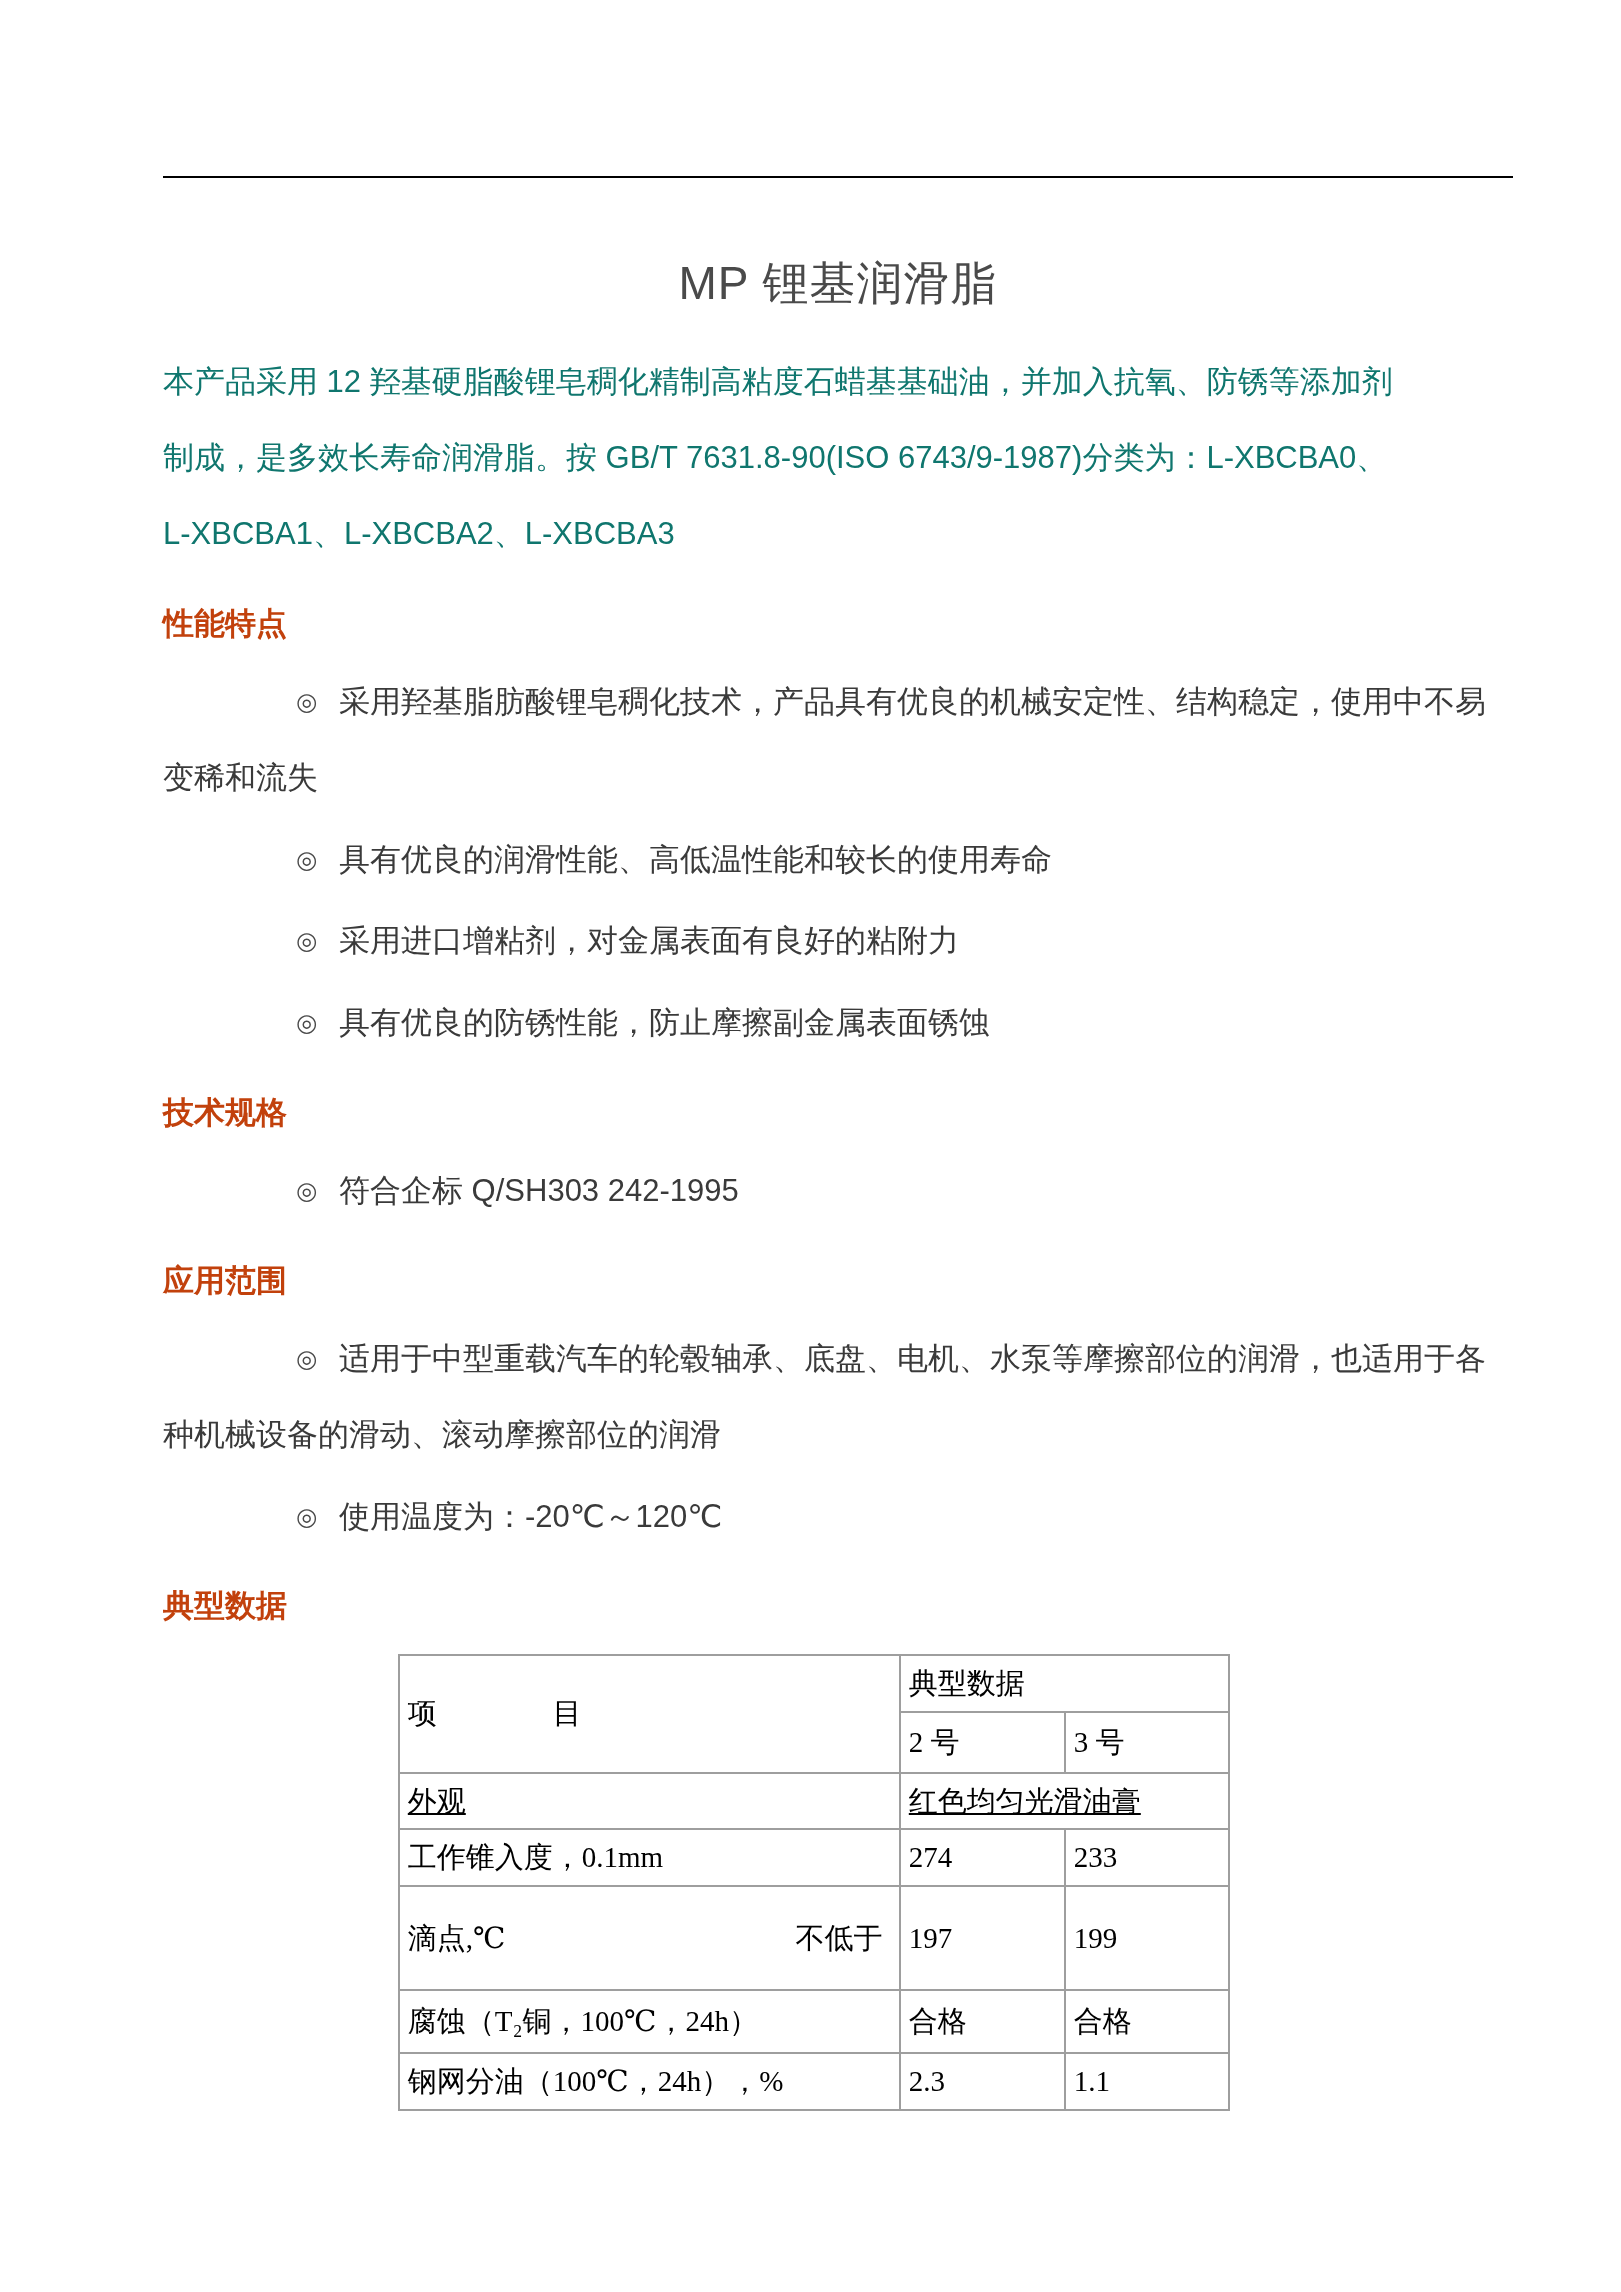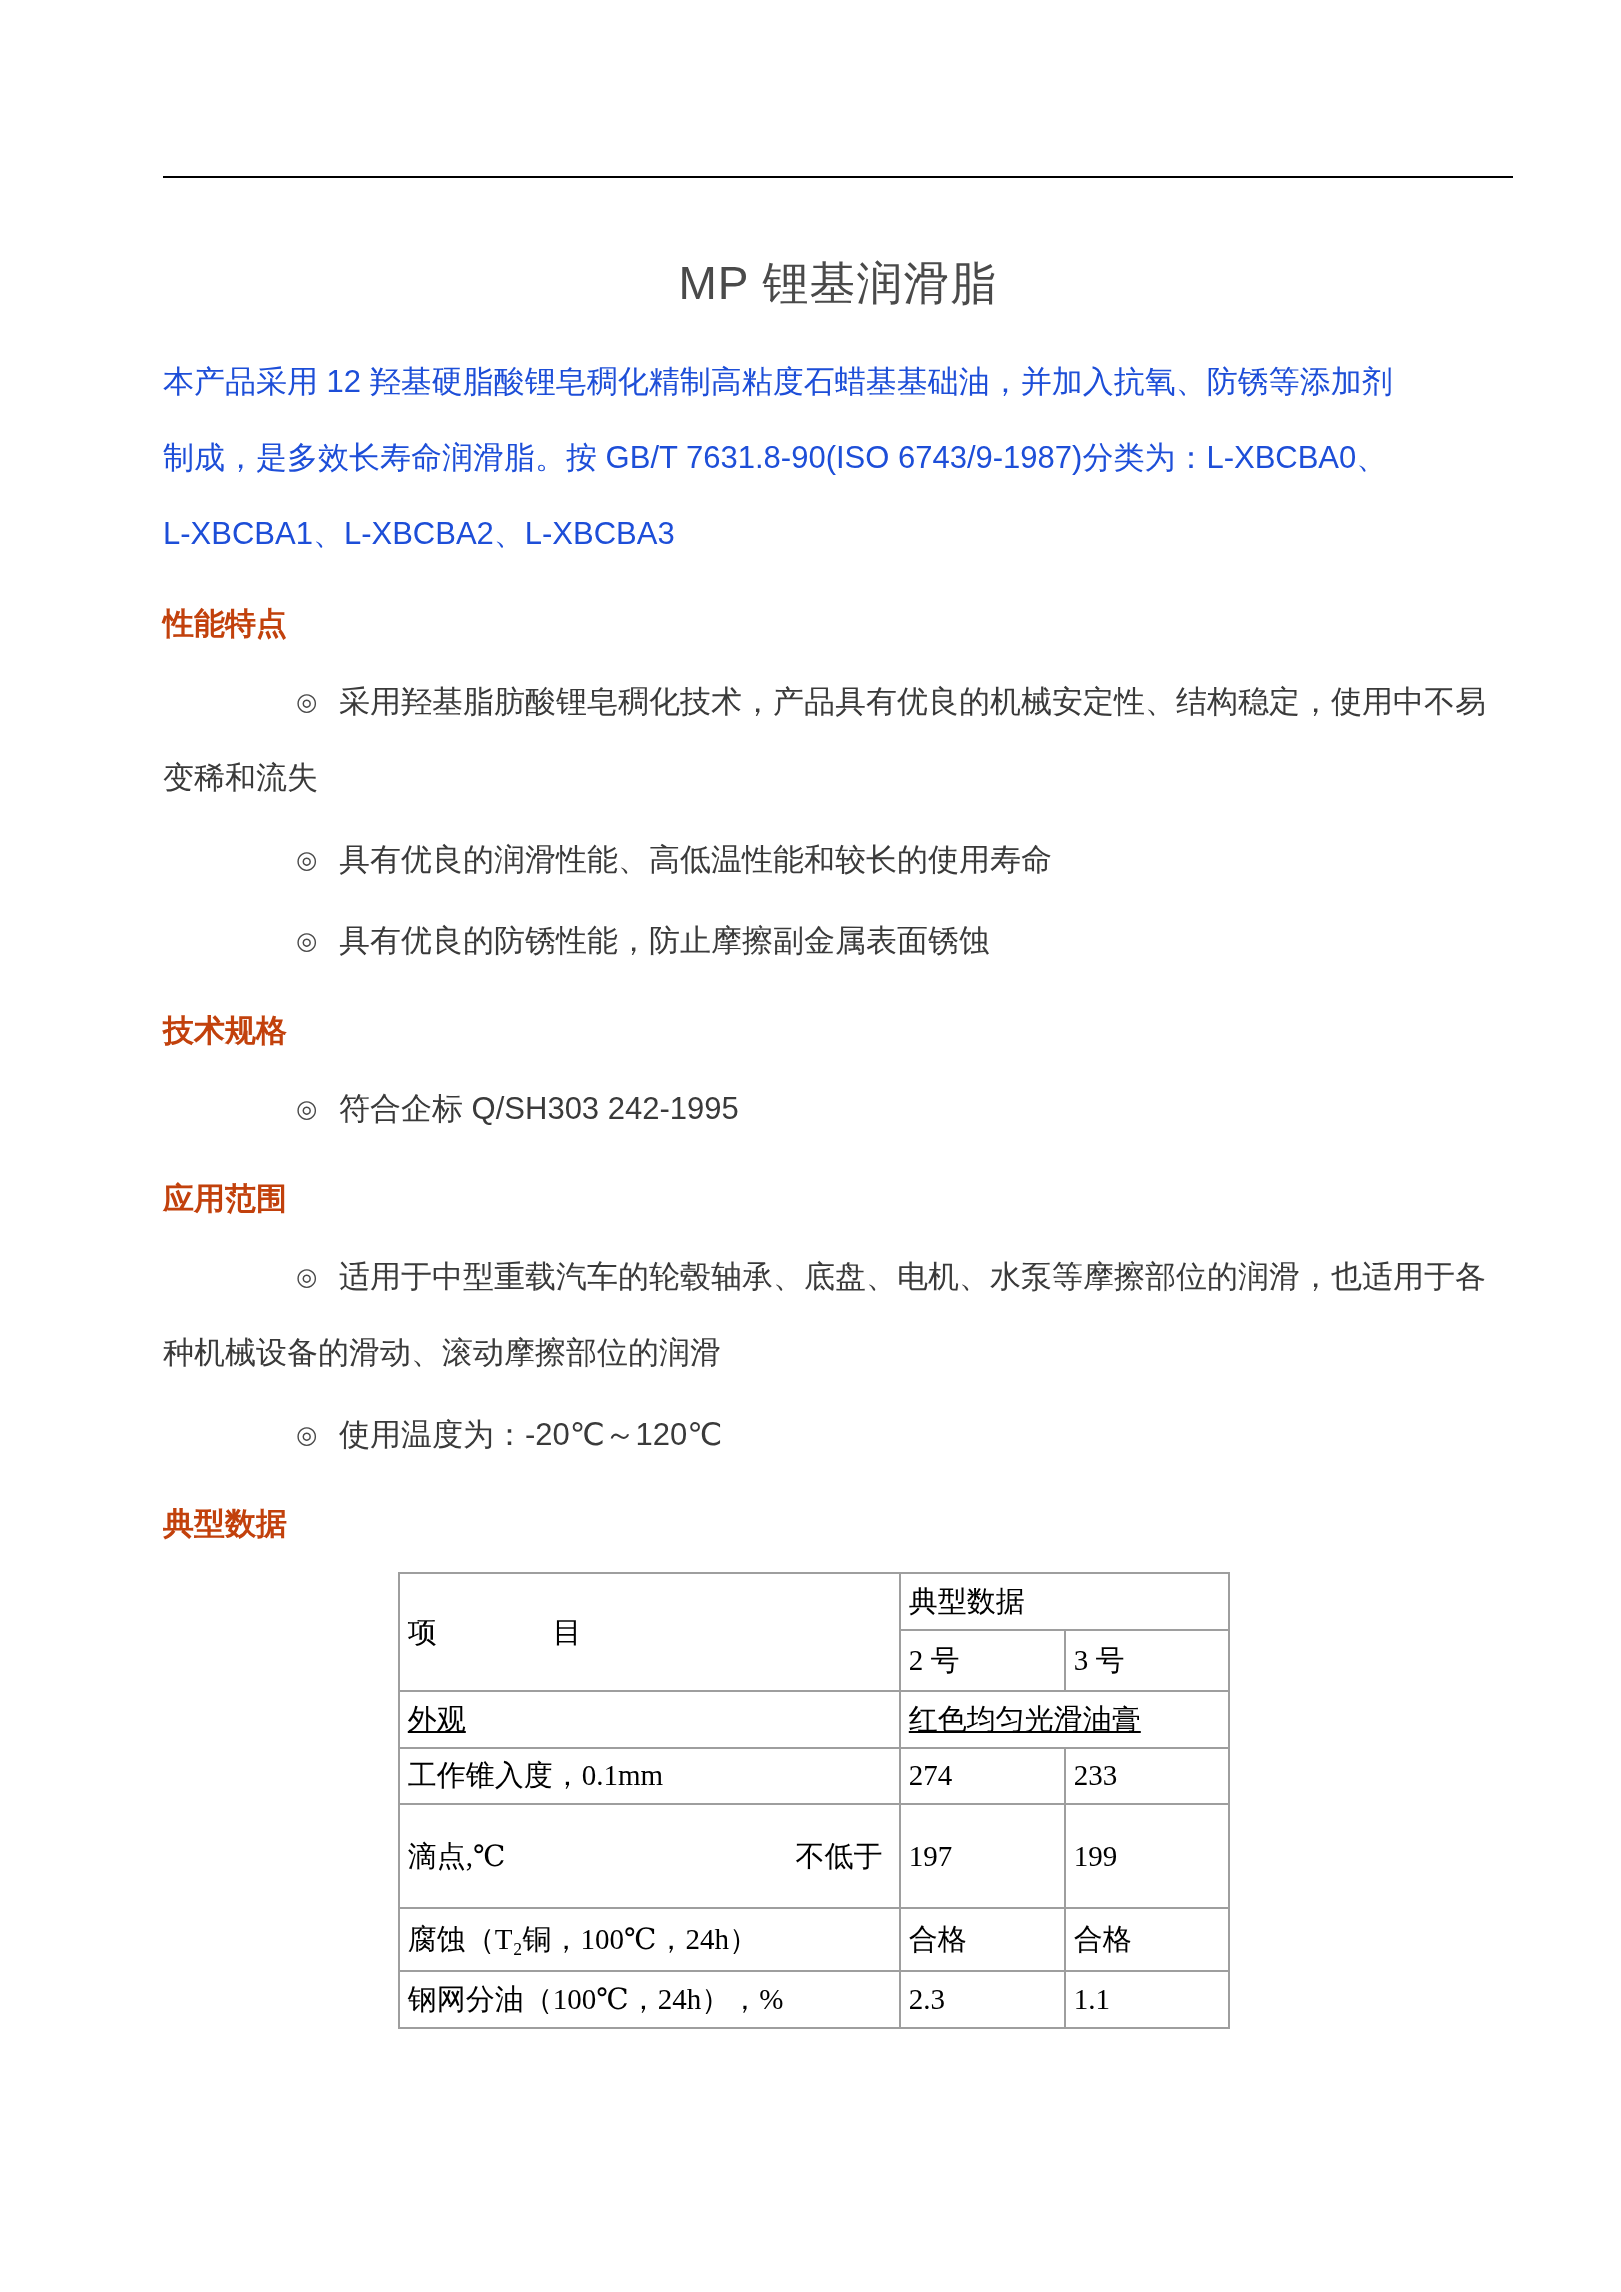--- a/index.html
+++ b/index.html
@@ -7,21 +7,21 @@
     width:1621px;height:2293px;margin:0 auto;background:#ffffff;
     box-sizing:border-box;padding:176px 108px 0 163px;
     font-family:"Liberation Sans","DejaVu Sans",sans-serif;
     color:#3a3a3a;position:relative;overflow:hidden;
   }
   .rule{border-top:2.9px solid #000000;width:100%;height:0;}
   .title{
     font-weight:400;font-size:46px;color:#4a4a4a;text-align:center;
     margin:76px 0 0 0;line-height:59px;letter-spacing:1px;
   }
-  .iline{font-size:31px;line-height:76px;margin:0;color:#1d4ed8;}
+  .iline{font-size:31px;line-height:76px;margin:0;color:#0f766e;}
   .intro{margin-top:31px;}
   h2.sec{
     font-size:31px;line-height:76px;color:#c2410c;font-weight:700;
     margin:13.7px 0 2px 0;
   }
   p.bullet{font-size:31px;line-height:76px;margin:0 0 5.9px 0;color:#3a3a3a;word-break:break-word;}
   .bmark{
     display:inline-block;margin-left:133px;margin-right:21.6px;
     font-size:24.5px;color:#4a4a4a;vertical-align:2px;
   }
@@ -61,20 +61,23 @@
     <p class="iline">制成，是多效长寿命润滑脂。按 GB/T 7631.8-90(ISO 6743/9-1987)分类为：L-XBCBA0、</p>
     <p class="iline">L-XBCBA1、L-XBCBA2、L-XBCBA3</p>
   </div>
 
   <h2 class="sec">性能特点</h2>
   <p class="bullet">
     <span class="bmark">◎</span><span>采用羟基脂肪酸锂皂稠化技术，产品具有优良的机械安定性、结构稳定，使用中不易变稀和流失</span>
   </p>
   <p class="bullet">
     <span class="bmark">◎</span><span>具有优良的润滑性能、高低温性能和较长的使用寿命</span>
+  </p>
+  <p class="bullet">
+    <span class="bmark">◎</span><span>采用进口增粘剂，对金属表面有良好的粘附力</span>
   </p>
   <p class="bullet">
     <span class="bmark">◎</span><span>具有优良的防锈性能，防止摩擦副金属表面锈蚀</span>
   </p>
 
   <h2 class="sec">技术规格</h2>
   <p class="bullet">
     <span class="bmark">◎</span><span>符合企标 Q/SH303 242-1995</span>
   </p>
 

